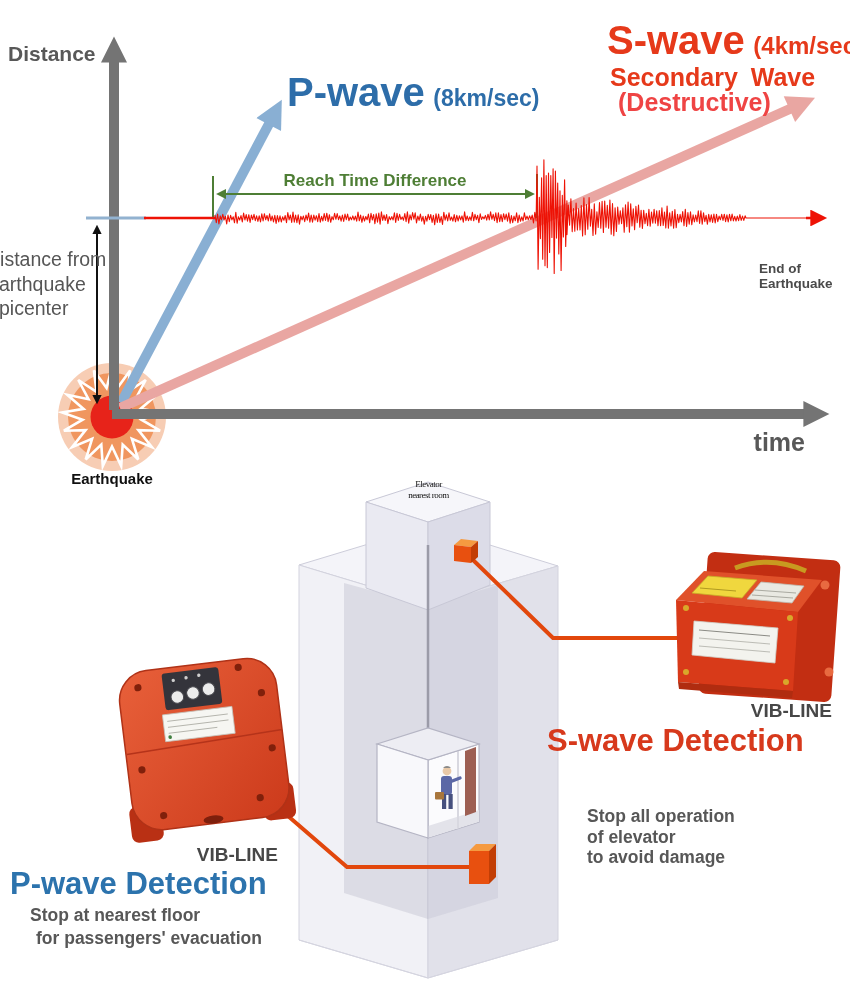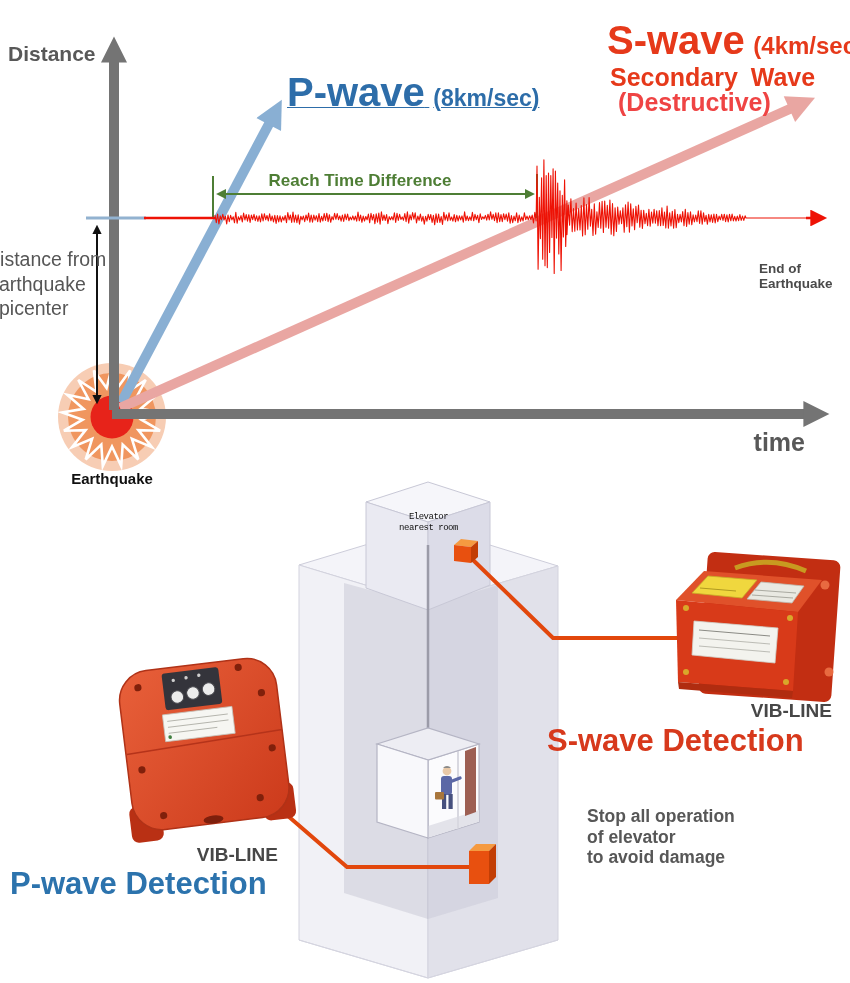--- a/index.html
+++ b/index.html
@@ -173,55 +173,59 @@
     <circle cx="140" cy="762" r="3.6" fill="#80200b"></circle>
     <circle cx="272" cy="756" r="3.6" fill="#80200b"></circle>
     <circle cx="156" cy="810" r="3.6" fill="#80200b"></circle>
     <circle cx="254" cy="804" r="3.6" fill="#80200b"></circle>
     <ellipse cx="205" cy="820" rx="10" ry="4" fill="#7e1f0c"></ellipse>
   </g>
 </svg>
 
 <div class="abs b" style="left:8px;top:42px;font-size:21px;color:#585858;">Distance</div>
 
-<div class="abs nowrap" style="left:287px;top:70px;color:#2d6da9;text-decoration:underline;">
+<div class="abs nowrap" style="left:287px;top:70px;color:#2d6da9;">
   <span class="b" style="font-size:40px;">P-wave</span>
   <span class="b" style="font-size:23px;margin-left:4px;">(8km/sec)</span>
 </div>
 
 <div class="abs nowrap" style="left:607px;top:18px;color:#e6391a;">
   <span class="b" style="font-size:40px;">S-wave</span>
   <span class="b" style="font-size:24px;margin-left:4px;">(4km/sec)</span>
 </div>
 <div class="abs b nowrap" style="left:610px;top:63px;font-size:25px;color:#e6391a;word-spacing:6px;">Secondary Wave</div>
 <div class="abs b nowrap" style="left:618px;top:88px;font-size:25px;color:#ef4444;">(Destructive)</div>
 
-<div class="abs b" style="left:250px;top:171px;width:220px;text-align:center;font-size:17px;color:#4e7e35;">Reach Time Difference</div>
+<div class="abs b" style="left:265px;top:171px;width:220px;text-align:center;font-size:17px;color:#4e7e35;">Reach Time Difference</div>
 
 <div class="abs" style="left:719px;top:261px;font-size:13.5px;font-weight:600;color:#4a4a4a;padding-left:40px;">End of Earthquake</div>
 
 <div class="abs" style="left:-14px;top:247px;font-size:19.5px;line-height:24.5px;color:#565656;">
   <div>Distance from</div>
   <div>Earthquake</div>
   <div>Epicenter</div>
 </div>
 
 <div class="abs b" style="left:750px;top:428px;width:55px;text-align:right;font-size:25px;color:#585858;">time</div>
 
 <div class="abs b" style="left:60px;top:470px;width:104px;text-align:center;font-size:15px;color:#101010;">Earthquake</div>
 
-<div class="abs" style="left:378px;top:479px;width:101px;text-align:center;font-family:Liberation Mono, monospace;font-size:9px;line-height:10.5px;letter-spacing:-0.5px;color:#111;margin-top:33px;">
+<div class="abs" style="left:378px;top:479px;width:101px;text-align:center;font-family:Liberation Serif, serif;font-size:9px;line-height:10.5px;letter-spacing:-0.5px;color:#111;">
   <div>Elevator</div>
   <div>nearest room</div>
 </div>
 
 <div class="abs b" style="left:650px;top:700px;width:182px;text-align:right;font-size:19px;color:#474747;">VIB-LINE</div>
 <div class="abs b nowrap" style="left:547px;top:723px;font-size:31px;color:#d7391c;">S-wave Detection</div>
 <div class="abs b" style="left:587px;top:762px;font-size:17.5px;line-height:20.5px;color:#575757;margin-top:44px;">
   <div>Stop all operation</div>
   <div>of elevator</div>
   <div>to avoid damage</div>
 </div>
 
 <div class="abs b" style="left:96px;top:844px;width:182px;text-align:right;font-size:19px;color:#474747;">VIB-LINE</div>
 <div class="abs b nowrap" style="left:10px;top:866px;font-size:31px;color:#2c73ad;">P-wave Detection</div>
+<div class="abs b" style="left:10px;top:904px;font-size:17.5px;line-height:23px;color:#575757;">
+  <div style="padding-left:20px;">Stop at nearest floor</div>
+  <div style="padding-left:26px;">for passengers' evacuation</div>
+</div>
 
 </div>
 
 </body></html>

